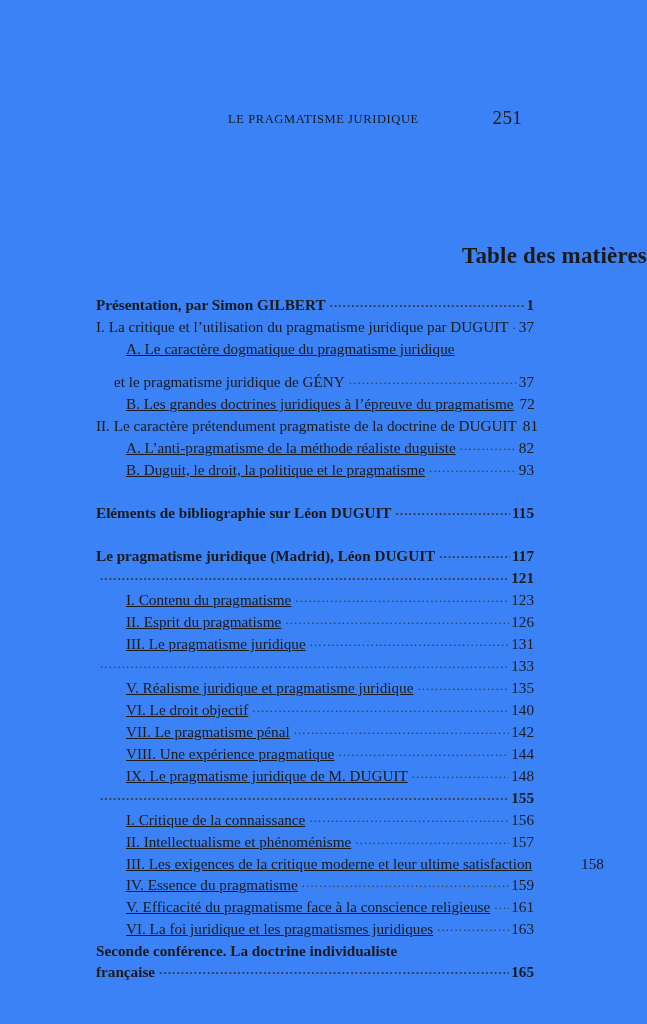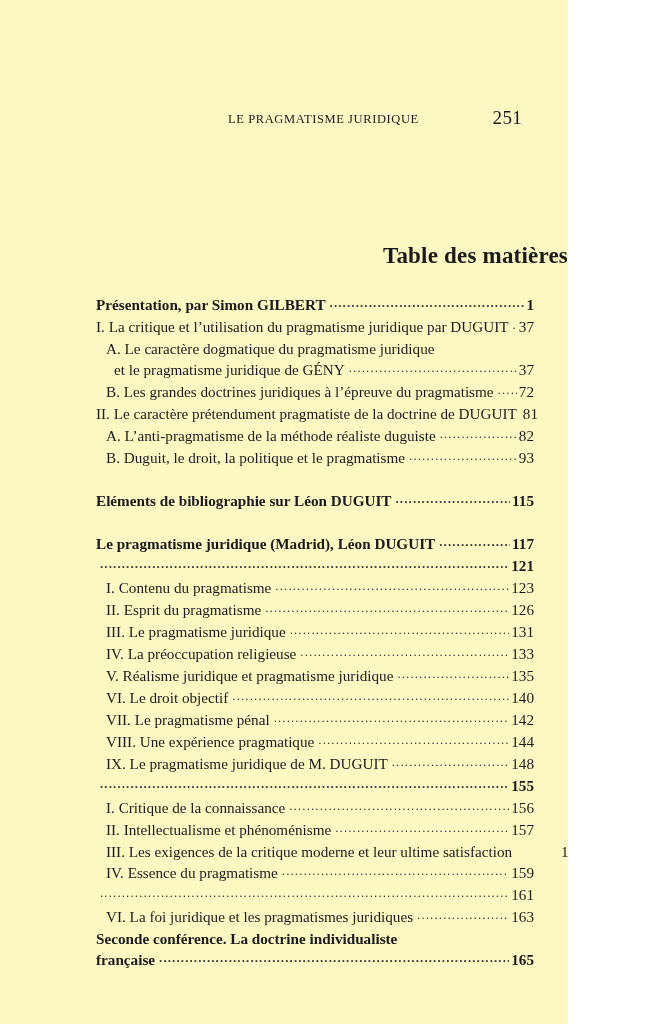--- a/index.html
+++ b/index.html
@@ -6,23 +6,23 @@
     margin: 0;
     padding: 0;
     background: #ffffff;
   }
   body {
     font-family: "Liberation Serif", "DejaVu Serif", serif;
     color: #1a1a1a;
   }
   .page {
     position: relative;
-    width: 568px;
+    width: 647px;
     height: 1024px;
-    background: #fef9c3;
+    background: #3b82f6;
     overflow: hidden;
   }
 
   
   .running-head {
     position: absolute;
     left: 96px;
     top: 110px;
     width: 438px;
     height: 20px;
@@ -91,22 +91,22 @@
   
   .entry.no-leader .leader {
     margin: 0;
   }
   .entry.no-leader .folio {
     padding-left: 5px;
     margin-left: 44px;
   }
 
   .bold { font-weight: bold; }
-  .ind1 { margin-left: 10px; }
-  .ind-cont { margin-left: 18px; }
+  .ind1 { margin-left: 30px; text-decoration: underline; }
+  .ind-cont { margin-left: 18px; margin-top: 12px; }
   .ind-cont2 { }
   .spacer { height: 21px; }
 </style>
 </head>
 <body>
 
 <div class="page">
 
   <div class="running-head">
     <div class="running-head-title">LE PRAGMATISME JURIDIQUE</div>
@@ -181,21 +181,20 @@
         <span class="label ind1">II. Esprit du pragmatisme</span>
         <span class="leader">......................................................................................................................................................</span>
         <span class="folio">126</span>
       </div>
       <div class="entry">
         <span class="label ind1">III. Le pragmatisme juridique</span>
         <span class="leader">......................................................................................................................................................</span>
         <span class="folio">131</span>
       </div>
       <div class="entry">
-        <span class="label ind1">IV. La préoccupation religieuse</span>
         <span class="leader">......................................................................................................................................................</span>
         <span class="folio">133</span>
       </div>
       <div class="entry">
         <span class="label ind1">V. Réalisme juridique et pragmatisme juridique</span>
         <span class="leader">......................................................................................................................................................</span>
         <span class="folio">135</span>
       </div>
       <div class="entry">
         <span class="label ind1">VI. Le droit objectif</span>
@@ -235,20 +234,21 @@
         <span class="label ind1">III. Les exigences de la critique moderne et leur ultime satisfaction</span>
         <span class="leader"></span>
         <span class="folio">158</span>
       </div>
       <div class="entry">
         <span class="label ind1">IV. Essence du pragmatisme</span>
         <span class="leader">......................................................................................................................................................</span>
         <span class="folio">159</span>
       </div>
       <div class="entry">
+        <span class="label ind1">V. Efficacité du pragmatisme face à la conscience religieuse</span>
         <span class="leader">......................................................................................................................................................</span>
         <span class="folio">161</span>
       </div>
       <div class="entry">
         <span class="label ind1">VI. La foi juridique et les pragmatismes juridiques</span>
         <span class="leader">......................................................................................................................................................</span>
         <span class="folio">163</span>
       </div>
       <div class="entry no-leader bold">
         <span class="label">Seconde conférence. La doctrine individualiste</span>

